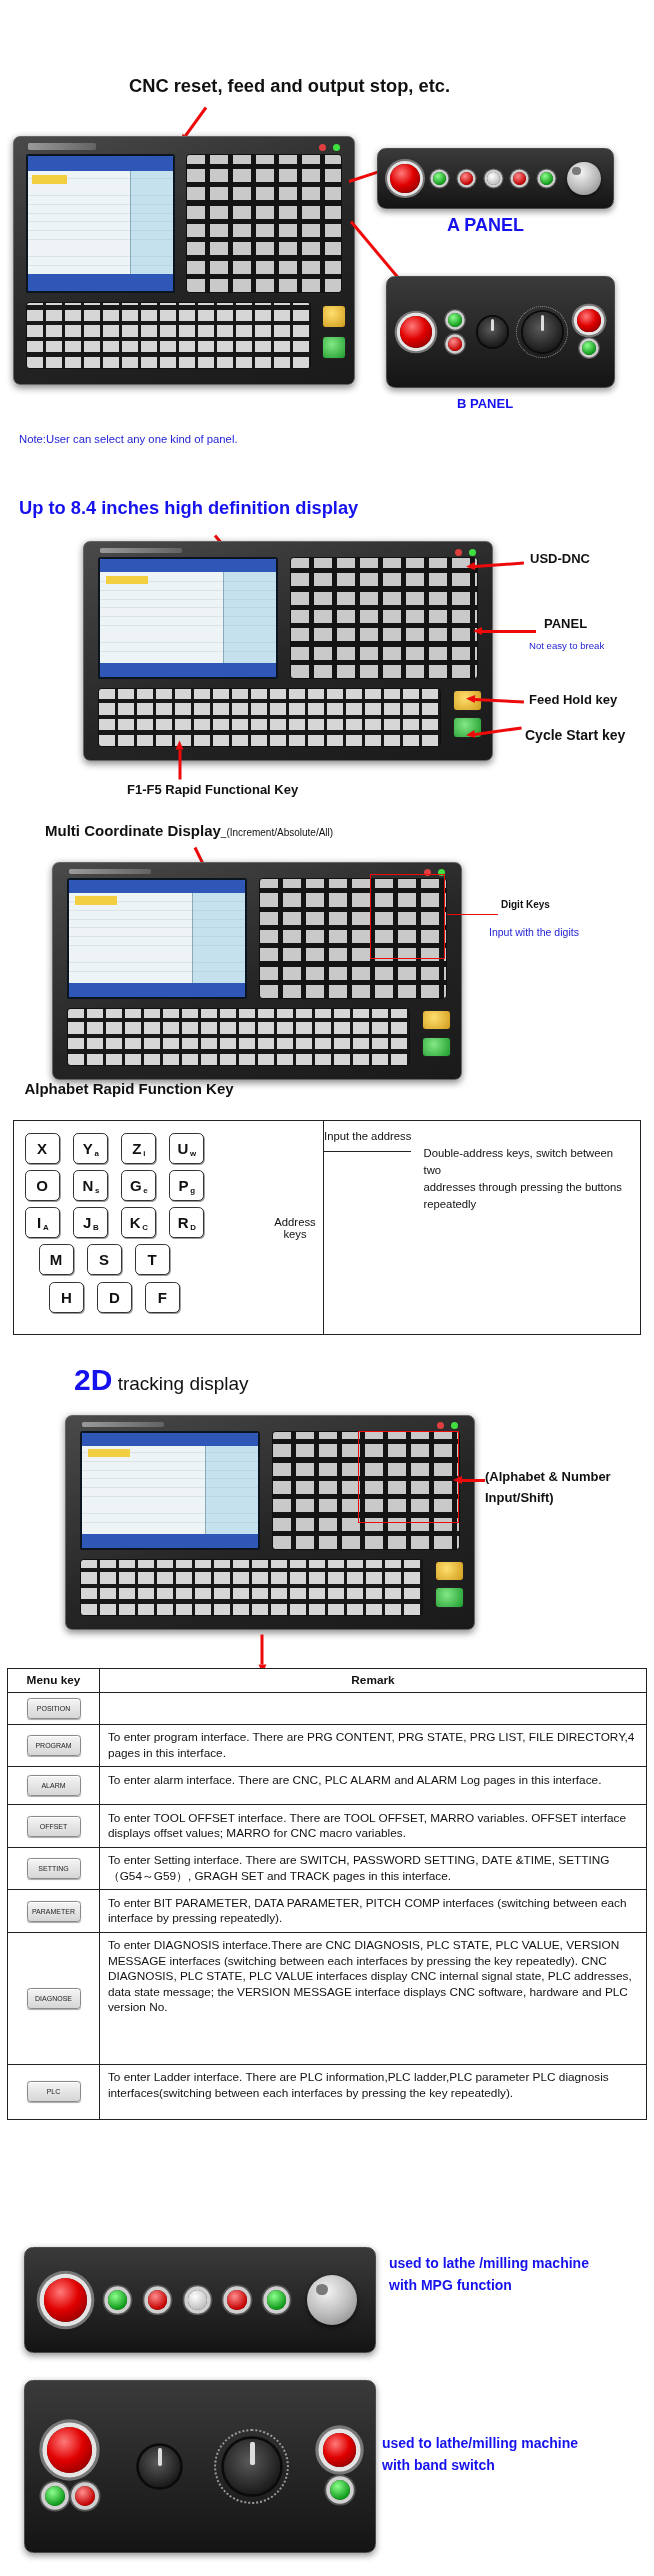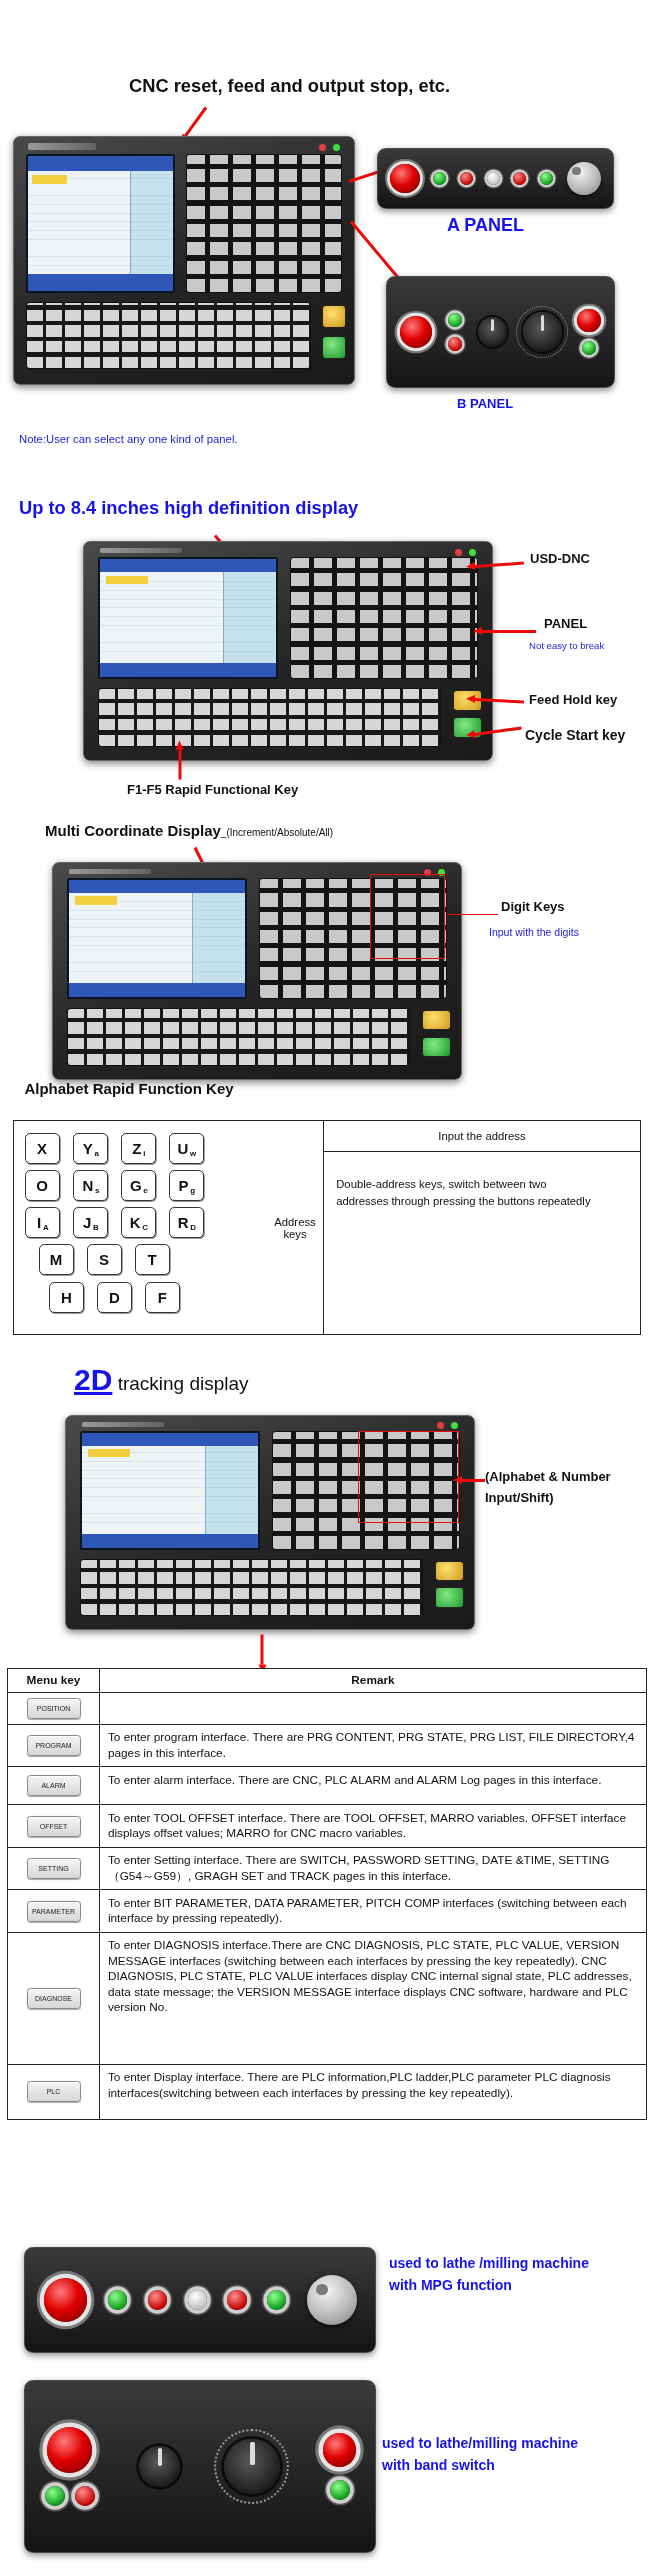--- a/index.html
+++ b/index.html
@@ -72,21 +72,21 @@
 
   
   .atable{ position:absolute; border:0.9px solid var(--line); display:flex; background:#fff; }
   .acell-keys{ width:253px; padding:12.2px 0 0 10.5px; }
   .akrow{ display:flex; gap:13px; margin-bottom:6.1px; }
   .akrow.off1{ margin-left:14px; } .akrow.off2{ margin-left:24.4px; }
   .akey{ width:35px; height:31px; border:1.7px solid #333; border-radius:5.2px; background:#fff; display:flex;
     align-items:center; justify-content:center; font-size:15px; font-weight:bold; box-shadow:0.9px 0.9px 0 #999; }
   .akey i{ font-style:normal; font-size:7.9px; font-weight:bold; position:relative; top:4.4px; left:1.7px; }
   .acell-addr{ width:56px; display:flex; align-items:center; justify-content:center; font-size:11.3px; text-align:center; }
-  .acell-right{ flex:1; border-left:0.9px solid var(--line); display:flex; flex-direction:column; }
+  .acell-right{ flex:1; border-left:0.9px solid var(--line); display:flex; flex-direction:row; }
   .ahead{ height:31px; border-bottom:0.9px solid var(--line); display:flex; align-items:center; justify-content:center; font-size:11.3px; }
   .abody{ flex:1; padding:24.4px 12.2px; font-size:11.3px; line-height:1.5; }
 
   
   .mtable{ position:absolute; border:0.9px solid var(--line); background:#fff; }
   .mrow{ display:flex; }
   .mrow + .mrow{ border-top:0.9px solid var(--line); }
   .mcell-key{ width:92px; border-right:0.9px solid var(--line); display:flex; align-items:center; justify-content:center; padding:5.2px 3.5px; }
   .mcell-remark{ flex:1; padding:5.2px 7.9px; font-size:11.8px; line-height:1.32; min-height:37px; }
   .mhead .mcell-key,.mhead .mcell-remark{ min-height:0; padding:3.5px; font-weight:bold; font-size:11.8px;
@@ -197,21 +197,21 @@
     <i class="scr-menu"></i>
   </div>
   <i class="ctrl-keypad"></i>
   <i class="ctrl-lower"></i>
   <i class="ctrl-btn feed"></i>
   <i class="ctrl-btn start"></i>
 </div>
 
 <div class="redbox" style="left:370px; top:874px; width:75px; height:85px;"></div>
 <div class="rline" style="left:447px; top:914px; width:51px;"></div>
-<div class="t b" style="left:501px; top:899px; font-size:13px;">Digit Keys</div>
+<div class="t b" style="left:501px; top:899px; font-size:10px;">Digit Keys</div>
 <div class="t lblue" style="left:489px; top:926px; font-size:10.5px;">Input with the digits</div>
 
 <div class="t b" style="left:24.4px; top:1080px; font-size:15px;">Alphabet Rapid Function Key</div>
 
 <div class="atable" style="left:13px; top:1120px; width:628px; height:215px;">
   <div class="acell-keys">
     <div class="akrow">
       <span class="akey">
           <span>X</span>
           <i></i>
@@ -297,21 +297,21 @@
   <div class="acell-addr pre">Address
 keys</div>
   <div class="acell-right">
     <div class="ahead">Input the address</div>
     <div class="abody pre">Double-address    keys,   switch   between  two
 addresses through pressing the buttons repeatedly</div>
   </div>
 </div>
 
 <div class="t h-flex" style="left:74px; top:1363px;">
-  <span class="b blue" style="font-size:30px;text-decoration:underline;">2D</span>
+  <span class="b blue" style="font-size:30px;">2D</span>
   <span style="font-size:19px; white-space:pre;"> tracking display</span>
 </div>
 
 <div class="ctrl" style="left:65px; top:1415px; width:410px; height:215px;">
   <div class="ctrl-screen">
     <i class="scr-top"></i>
     <i class="scr-col"></i>
     <i class="scr-flag"></i>
     <i class="scr-menu"></i>
   </div>
@@ -371,21 +371,21 @@
   <div class="mrow">
     <div class="mcell-key">
         <span class="menukey">DIAGNOSE</span>
       </div>
     <div class="mcell-remark" style="min-height:131px;">To enter DIAGNOSIS interface.There are CNC DIAGNOSIS, PLC STATE, PLC VALUE, VERSION MESSAGE interfaces (switching between each interfaces by pressing the key repeatedly). CNC DIAGNOSIS, PLC STATE, PLC VALUE interfaces display CNC internal signal state, PLC addresses, data state message; the VERSION MESSAGE interface displays CNC software, hardware and PLC version No.</div>
   </div>
   <div class="mrow">
     <div class="mcell-key">
         <span class="menukey">PLC</span>
       </div>
-    <div class="mcell-remark" style="min-height:54px;">To enter Display interface. There are PLC information,PLC ladder,PLC parameter PLC diagnosis interfaces(switching between each interfaces by pressing the key repeatedly).</div>
+    <div class="mcell-remark" style="min-height:54px;">To enter Ladder interface. There are PLC information,PLC ladder,PLC parameter PLC diagnosis interfaces(switching between each interfaces by pressing the key repeatedly).</div>
   </div>
 </div>
 
 <div class="panel" style="left:24.4px; top:2247px; width:352px; height:106px; font-size:16.6px;">
   <i class="estop"></i>
   <i class="pbtn green"></i>
   <i class="pbtn red"></i>
   <i class="pbtn white"></i>
   <i class="pbtn red"></i>
   <i class="pbtn green"></i>

